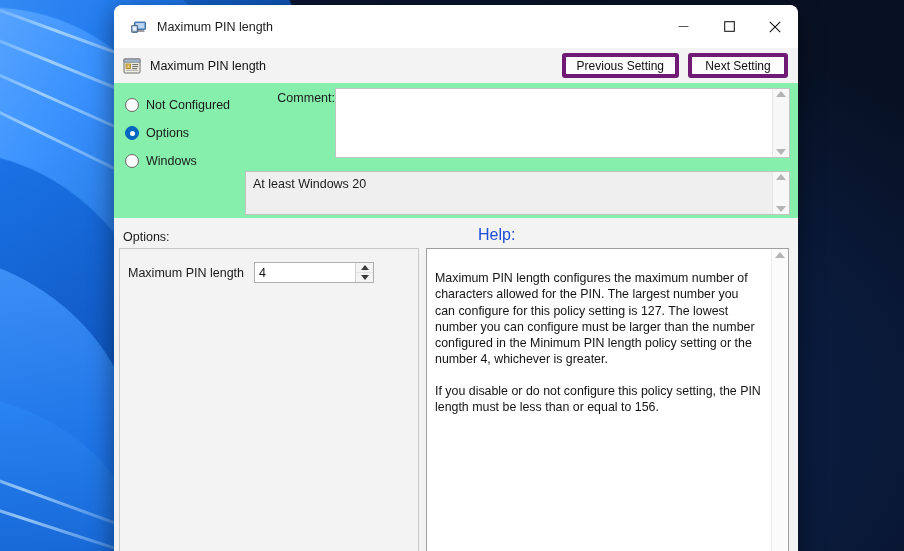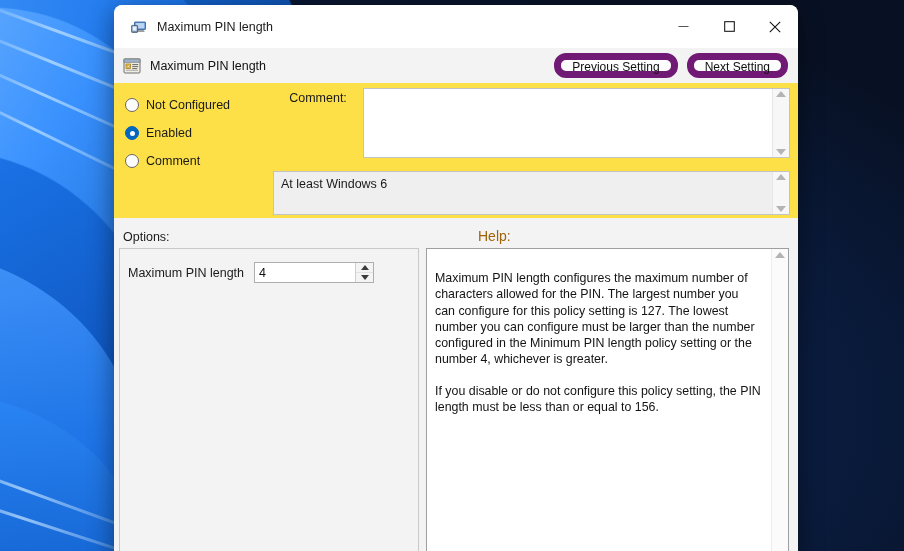--- a/index.html
+++ b/index.html
@@ -110,40 +110,39 @@
     flex: 0 0 auto;
     padding: 0 0 0 0;
   }
   #header .hdr-icon { margin-left: 9px; width:18px; height:18px; position:relative; }
   #header .hdr-title { margin-left: 9px; font-size: 12.5px; color:#121212; }
   #header .hdr-spacer { flex:1 1 auto; }
   .nav-btn {
     height: 25px;
     min-width: 100px;
     background: #fdfdfd;
-    border: 7px solid #701a75;
-    border-radius: 12px;
+    border: 4px solid #701a75;
+    border-radius: 3px;
     font-family: "Liberation Sans", sans-serif;
     font-size: 12px;
     color: #101010;
     padding: 0 11px;
     margin-right: 10px;
     cursor: default;
   }
   .nav-btn.first { margin-right: 9px; }
 
   
   #topsection {
     flex: 0 0 auto;
-    background: #fde047;
+    background: #86efac;
     display: flex;
     padding: 5px 0 0 0;
     height: 135px;
     box-sizing: border-box;
-    gap: 28px;
   }
   #radios {
     width: 131px;
     padding-left: 11px;
     padding-top: 3px;
     box-sizing: border-box;
   }
   .radio-row {
     display: flex;
     align-items: center;
@@ -171,21 +170,21 @@
     left:3.5px; top:3.5px;
     width:5px; height:5px;
     border-radius:50%;
     background:#ffffff;
   }
 
   #fields { flex: 1 1 auto; padding-right: 8px; }
   .field-row { display: flex; align-items: flex-start; }
   .field-label {
     width: 90px;
-    text-align: center;
+    text-align: right;
     font-size: 12.5px;
     color: #1a1a1a;
     padding-top: 3px;
     flex: 0 0 auto;
   }
   .field-box {
     flex: 1 1 auto;
     border: 1px solid #c3c3c3;
     display: flex;
     box-sizing: border-box;
@@ -230,22 +229,22 @@
     padding-bottom: 4px;
   }
   #labelrow .opt-label {
     width: 364px;
     padding-left: 9px;
     font-size: 12.5px;
     color: #1a1a1a;
     box-sizing: border-box;
   }
   #labelrow .help-label {
-    font-size: 14px;
-    color: #a16207;
+    font-size: 16px;
+    color: #1d4ed8;
   }
 
   
   #panes {
     flex: 1 1 auto;
     display: flex;
     background: #f3f3f3;
     padding: 0 9px 0 5px;
     box-sizing: border-box;
     min-height: 0;
@@ -410,43 +409,43 @@
 
   <div id="topsection">
 
     <div id="radios">
       <div class="radio-row">
         <span class="radio-mark"></span>
         <span>Not Configured</span>
       </div>
       <div class="radio-row sel">
         <span class="radio-mark"></span>
-        <span>Enabled</span>
+        <span>Options</span>
       </div>
       <div class="radio-row">
         <span class="radio-mark"></span>
-        <span>Comment</span>
+        <span>Windows</span>
       </div>
     </div>
 
     <div id="fields">
       <div class="field-row">
         <span class="field-label">Comment:</span>
         <div class="field-box comment">
           <div class="field-text"></div>
           <div class="vscroll">
             <span class="arrow-up"></span>
             <span class="arrow-dn"></span>
           </div>
         </div>
       </div>
 
       <div class="field-row">
         <div class="field-box supported">
-          <div class="field-text">At least Windows 6</div>
+          <div class="field-text">At least Windows 20</div>
           <div class="vscroll">
             <span class="arrow-up"></span>
             <span class="arrow-dn"></span>
           </div>
         </div>
       </div>
     </div>
   </div>
 
   <div id="labelrow">

